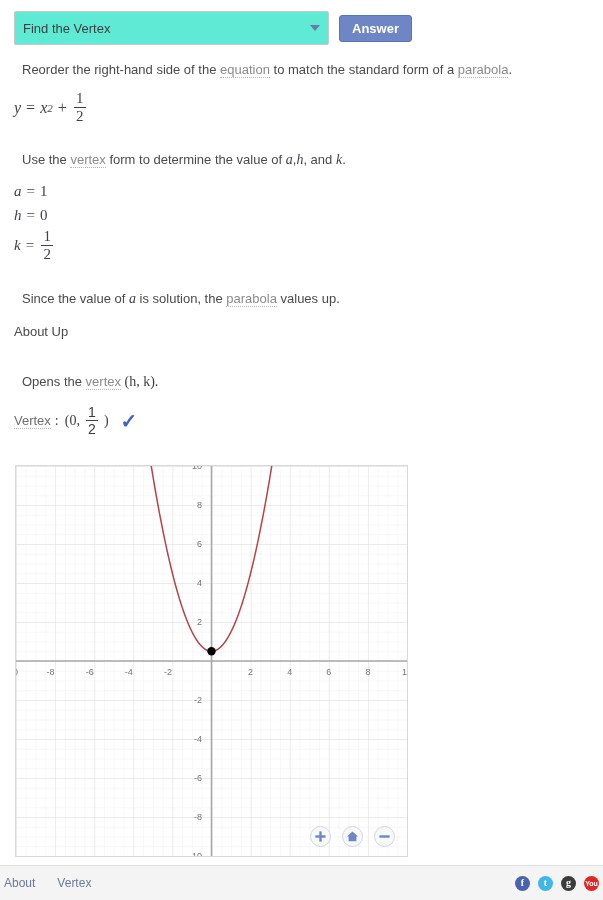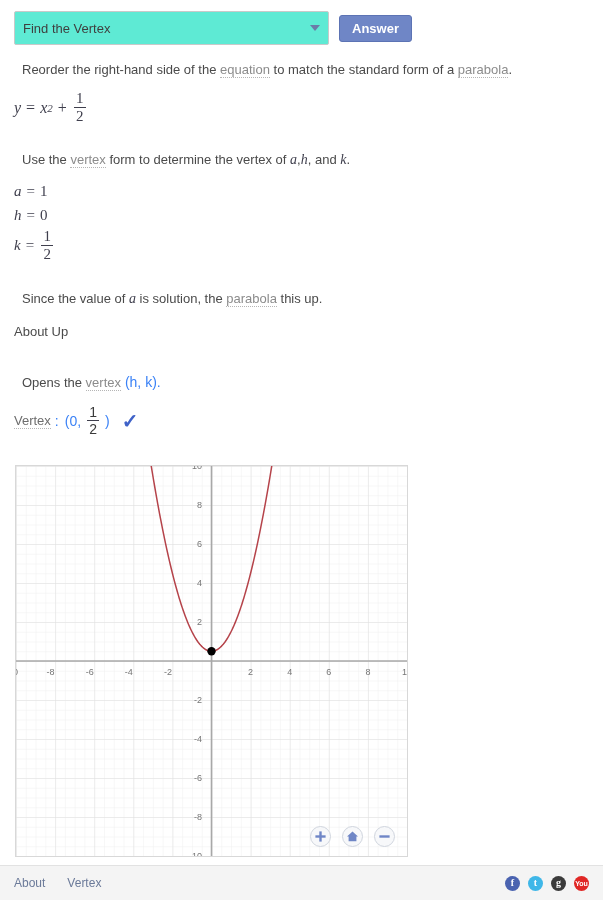--- a/index.html
+++ b/index.html
@@ -72,23 +72,23 @@
     border-bottom: 1px dotted #b5b5b5;
     cursor: pointer;
   }
   .mathi {
     font-family: "Liberation Serif", serif;
     font-style: italic;
     font-size: 14px;
     color: #3f3f4d;
   }
   .mathr {
-    font-family: Liberation Sans, sans-serif;
+    font-family: Liberation Serif, serif;
     font-size: 14px;
-    color: #3b82f6;
+    color: #404040;
   }
 
   
   .math-block {
     font-family: "Liberation Serif", serif;
     color: #3f3f4d;
     display: flex;
     align-items: center;
     margin-top: 12px;
   }
@@ -190,21 +190,21 @@
   
   .footer {
     position: absolute;
     left: 0; bottom: 0;
     width: 603px;
     height: 35px;
     background: #f4f4f4;
     border-top: 1px solid #e2e2e2;
     display: flex;
     align-items: center;
-    padding: 0 14px;
+    padding: 0 4px;
     margin-top: 22px;
   }
   .footer-links { display: flex; gap: 22px; }
   .footer-link {
     font-size: 12px;
     color: #6b7a99;
     text-decoration: none;
     cursor: pointer;
   }
   .social { margin-left: auto; display: flex; gap: 8px; align-items: center; }
@@ -250,21 +250,21 @@
       <span class="m-sup">2</span>
     <span class="m-rm" style="margin:0 5px;">+</span>
     <span class="frac">
       <span class="num">1</span>
       <span class="bar"></span>
       <span class="den">2</span>
     </span>
   </div>
 
   <div class="step-text" style="margin-top:26px;">
-    <span>Use the </span><span class="gloss">vertex</span><span> form to determine the vertex of </span><span class="mathi">a</span><span>,</span><span class="mathi">h</span><span>, and </span><span class="mathi">k</span><span>.</span>
+    <span>Use the </span><span class="gloss">vertex</span><span> form to determine the value of </span><span class="mathi">a</span><span>,</span><span class="mathi">h</span><span>, and </span><span class="mathi">k</span><span>.</span>
   </div>
 
   <div class="ahk-list">
     <div class="ahk-row" style="margin-bottom:9px;">
       <span style="font-style:italic;">a</span>
       <span style="margin:0 5px;">=</span>
       <span>1</span>
     </div>
     <div class="ahk-row" style="margin-bottom:9px;">
       <span style="font-style:italic;">h</span>
@@ -276,21 +276,21 @@
       <span style="margin:0 5px;">=</span>
       <span class="frac">
         <span class="num">1</span>
         <span class="bar"></span>
         <span class="den">2</span>
       </span>
     </div>
   </div>
 
   <div class="step-text" style="margin-top:30px;">
-    <span>Since the value of </span><span class="mathi">a</span><span> is solution, the </span><span class="gloss">parabola</span><span> this up.</span>
+    <span>Since the value of </span><span class="mathi">a</span><span> is solution, the </span><span class="gloss">parabola</span><span> values up.</span>
   </div>
 
   <div class="plain-line">About Up</div>
 
   <div class="step-text" style="margin-top:34px;">
     <span>Opens the </span><span class="gloss">vertex</span><span class="mathr"> (h, k).</span>
   </div>
 
   <div class="vertex-line">
     <span class="vertex-label">Vertex</span>

